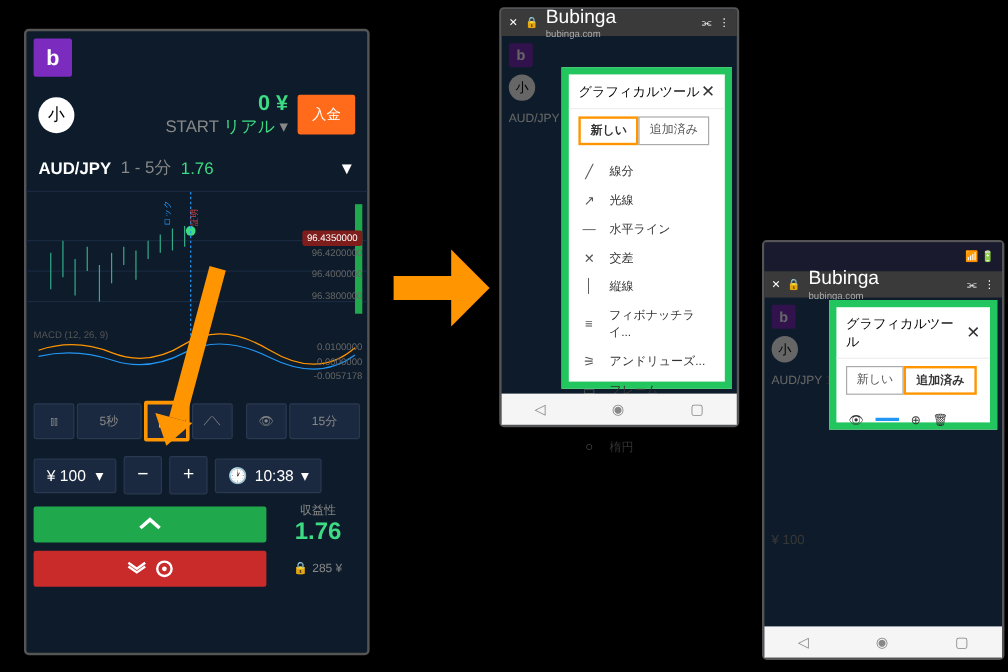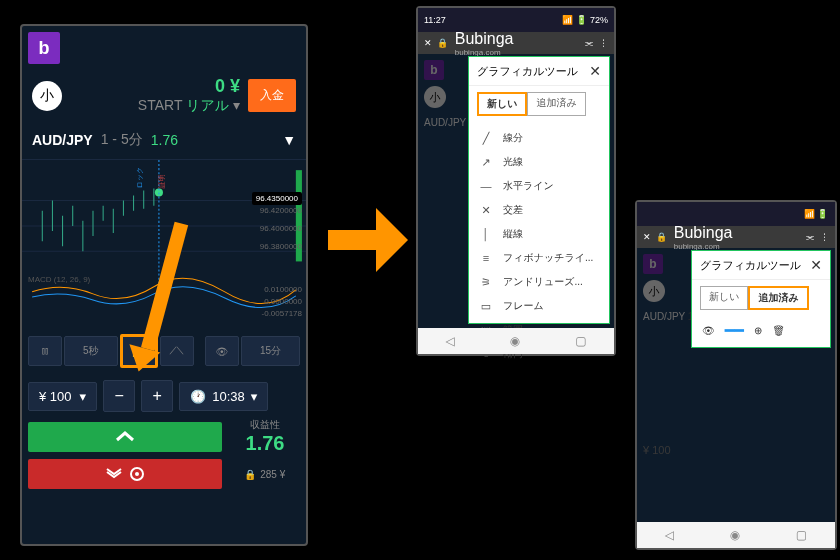--- a/index.html
+++ b/index.html
@@ -20,21 +20,21 @@
 .balance-sub{font-size:14px;color:#888}
 .deposit-btn{background:#ff6b1a;color:#fff;padding:8px 12px;font-size:12px;border-radius:2px}
 .pair-row{display:flex;align-items:center;padding:10px;color:#fff;font-size:14px;border-bottom:1px solid #1a2940}
 .pair-name{font-weight:bold;margin-right:8px}
 .pair-tf{color:#888;margin-right:8px}
 .pair-val{color:#3ddc84}
 .pair-chev{margin-left:auto;color:#fff}
 .chart-area{height:160px;position:relative;padding:4px}
 .chart-bg{position:absolute;inset:0}
 .price-label{position:absolute;right:4px;font-size:8px;color:#666;text-align:right}
-.price-tag{position:absolute;right:4px;top:32px;background:#000000;color:#fff;font-size:8px;padding:2px 4px;border-radius:2px}
+.price-tag{position:absolute;right:4px;top:32px;background:#7f1d1d;color:#fff;font-size:8px;padding:2px 4px;border-radius:2px}
 .macd-label{position:absolute;left:6px;bottom:44px;font-size:8px;color:#555}
 .toolbar{display:flex;gap:2px;padding:6px;align-items:center}
 .tool-btn{background:#1a2940;border:1px solid #2a3950;width:32px;height:28px;display:flex;align-items:center;justify-content:center;color:#888;font-size:10px;border-radius:2px}
 .tool-btn.highlight{border:3px solid #ff9500}
 .tool-btn.wide{width:auto;padding:0 18px}
 .trade-row{display:flex;gap:6px;padding:6px;align-items:center}
 .amt-sel{background:#1a2940;border:1px solid #2a3950;color:#fff;padding:6px 10px;font-size:13px;border-radius:2px;display:flex;align-items:center;gap:8px}
 .sq-btn{background:#1a2940;border:1px solid #2a3950;color:#fff;width:30px;height:30px;display:flex;align-items:center;justify-content:center;font-size:16px;border-radius:2px}
 .time-sel{background:#1a2940;border:1px solid #2a3950;color:#fff;padding:6px 10px;font-size:13px;border-radius:2px;display:flex;align-items:center;gap:6px}
 .action-row{display:flex;gap:8px;padding:0 6px;align-items:center}
@@ -48,21 +48,21 @@
 .arrow-shaft{position:absolute;width:50px;height:20px;background:#ff9500;top:30px;left:0}
 .arrow-head{position:absolute;left:48px;top:8px;width:0;height:0;border-left:32px solid #ff9500;border-top:32px solid transparent;border-bottom:32px solid transparent}
 .arrow-down{position:absolute;left:130px;top:195px;width:20px;height:150px;transform:rotate(15deg)}
 .arrow-down-shaft{width:14px;height:130px;background:#ff9500;margin:0 auto}
 .arrow-down-head{width:0;height:0;border-left:16px solid transparent;border-right:16px solid transparent;border-top:24px solid #ff9500;margin-left:-9px}
 .browser-bar{background:#3a3a3a;height:22px;display:flex;align-items:center;padding:0 6px;color:#fff;font-size:9px;gap:6px}
 .lock-ico{font-size:9px}
 .site-info{flex:1}
 .site-name{font-size:16px}
 .site-url{font-size:8px;color:#aaa}
-.panel{background:#fff;position:absolute;border:1px solid #22c55e}
+.panel{background:#fff;position:absolute;border:6px solid #22c55e}
 .panel-hdr{display:flex;align-items:center;padding:6px 8px;font-size:11px;border-bottom:1px solid #eee}
 .panel-close{margin-left:auto;cursor:pointer;font-size:14px;color:#333}
 .tab-row{display:flex;gap:0;padding:6px 8px}
 .tab{border:1px solid #aaa;padding:3px 8px;font-size:10px;color:#555}
 .tab.active{border:2px solid #ff9500;color:#333;font-weight:bold}
 .tool-list{padding:4px 0}
 .tool-item{display:flex;align-items:center;padding:5px 10px;font-size:10px;color:#333;gap:10px}
 .tool-ico{width:14px;display:inline-block;text-align:center;color:#555;font-size:11px}
 .nav-bar{position:absolute;bottom:0;left:0;right:0;height:26px;background:#f5f5f5;display:flex;justify-content:space-around;align-items:center;color:#888;font-size:12px}
 .small-app{position:relative;height:100%}
@@ -191,24 +191,20 @@
   </div>
 </div>
 
 <div class="arrow-big">
   <div class="arrow-shaft"></div>
     <div class="arrow-head"></div>
 </div>
 
 <div class="phone phone2">
   <div class="small-app">
-    <div class="topbar">
-      <span style="margin-right:auto">11:27</span>
-      <span>📶 🔋 <span>72%</span></span>
-    </div>
     <div class="browser-bar">
       <span>✕</span>
       <span class="lock-ico">🔒</span>
       <div class="site-info">
           <div class="site-name">Bubinga</div>
           <div class="site-url">bubinga.com</div>
         </div>
       <span>⫘</span>
       <span>⋮</span>
     </div>

